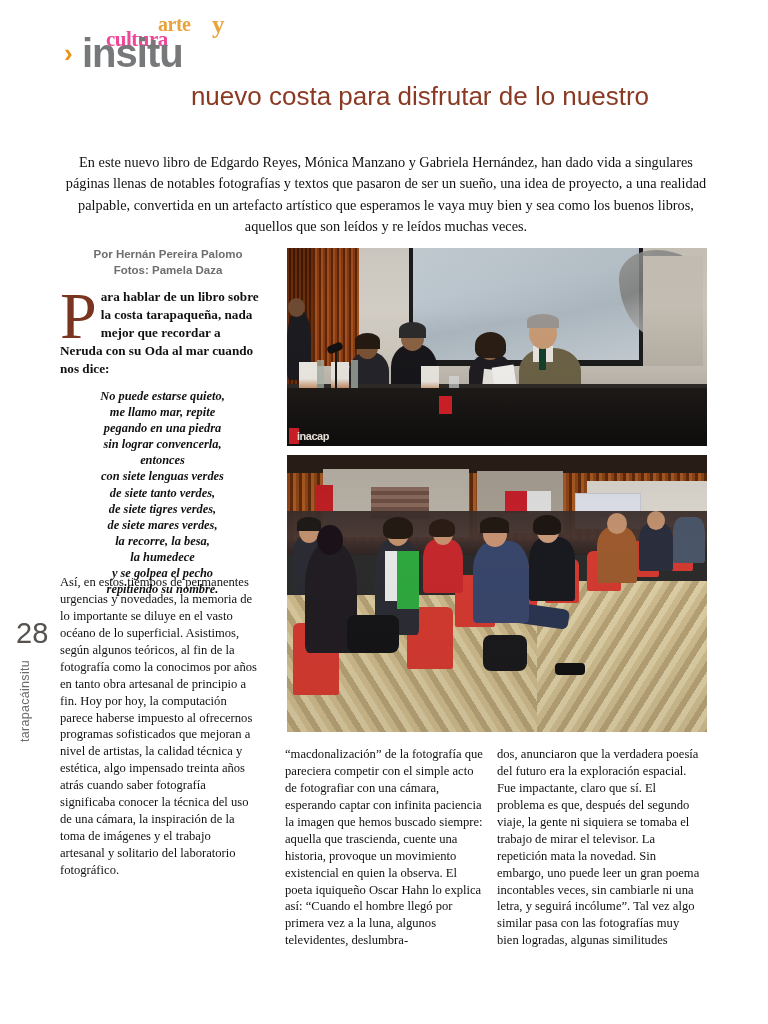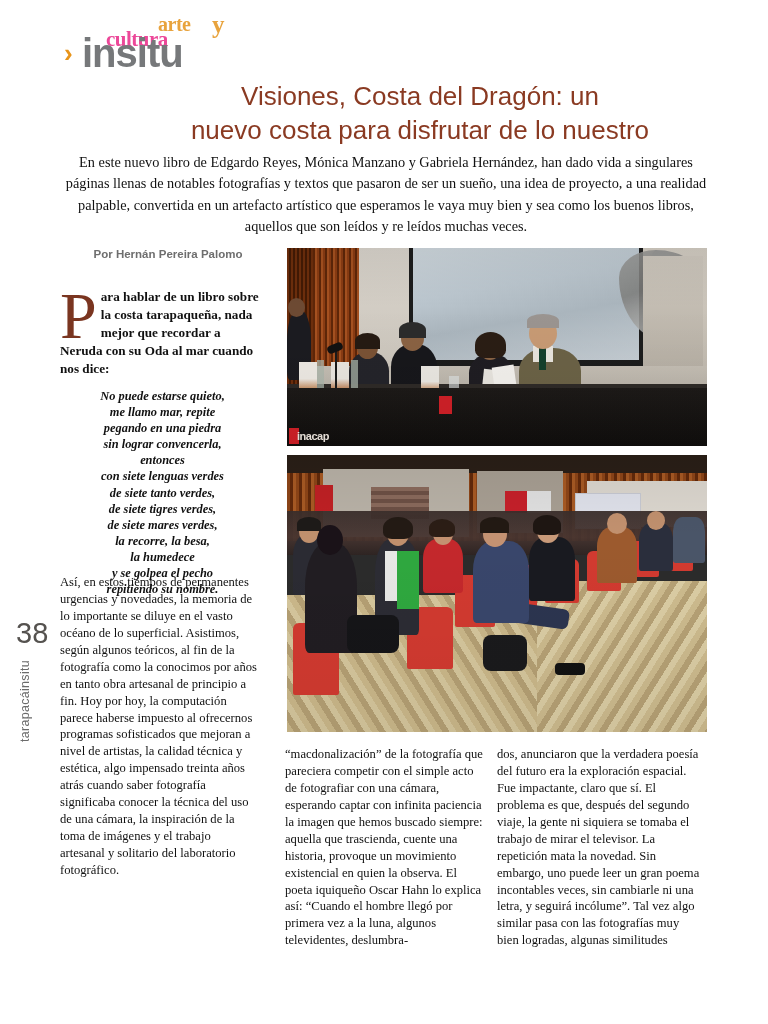--- a/index.html
+++ b/index.html
@@ -403,31 +403,31 @@
 
 <div class="logo">
   <span class="logo-arte">arte</span>
   <span class="logo-y">y</span>
   <span class="logo-cultura">cultura</span>
   <span class="logo-arrow">›</span>
   <span class="logo-insitu">insitu</span>
 </div>
 
 <h1 class="headline">
-  <span class="l1">Visiones, Costa del Dragón: un</span>
   <span class="l2">nuevo costa para disfrutar de lo nuestro</span>
 </h1>
 
 <p class="standfirst">En este nuevo libro de Edgardo Reyes, Mónica Manzano y Gabriela Hernández, han dado vida a singulares páginas llenas de notables fotografías y textos que pasaron de ser un sueño, una idea de proyecto, a una realidad palpable, convertida en un artefacto artístico que esperamos le vaya muy bien y sea como los buenos libros, aquellos que son leídos y re leídos muchas veces.</p>
 
 <div class="byline">
   <div>Por Hernán Pereira Palomo</div>
-</div>
-
-<div class="folio">38</div>
+  <div>Fotos: Pamela Daza</div>
+</div>
+
+<div class="folio">28</div>
 <div class="vertical-brand">tarapacáinsitu</div>
 
 <div class="intro-col">
   <p class="dropcap-para"><span class="dropcap">P</span><span>ara hablar de un libro sobre la costa tarapaqueña, nada mejor que recordar a Neruda con su Oda al mar cuando nos dice:</span></p>
   <div class="poem" style="white-space: pre-line;">No puede estarse quieto,
 me llamo mar, repite
 pegando en una piedra
 sin lograr convencerla,
 entonces
 con siete lenguas verdes

